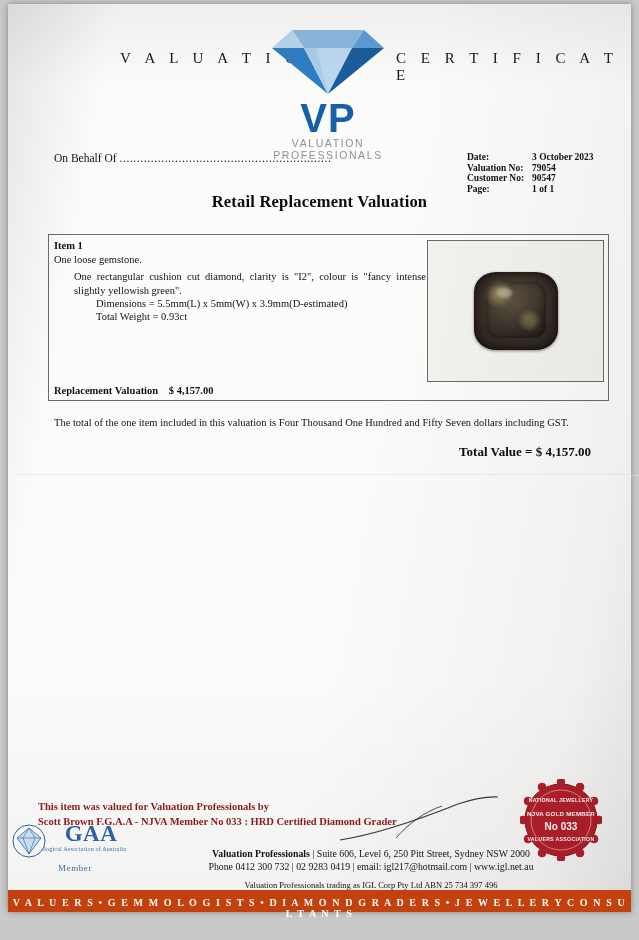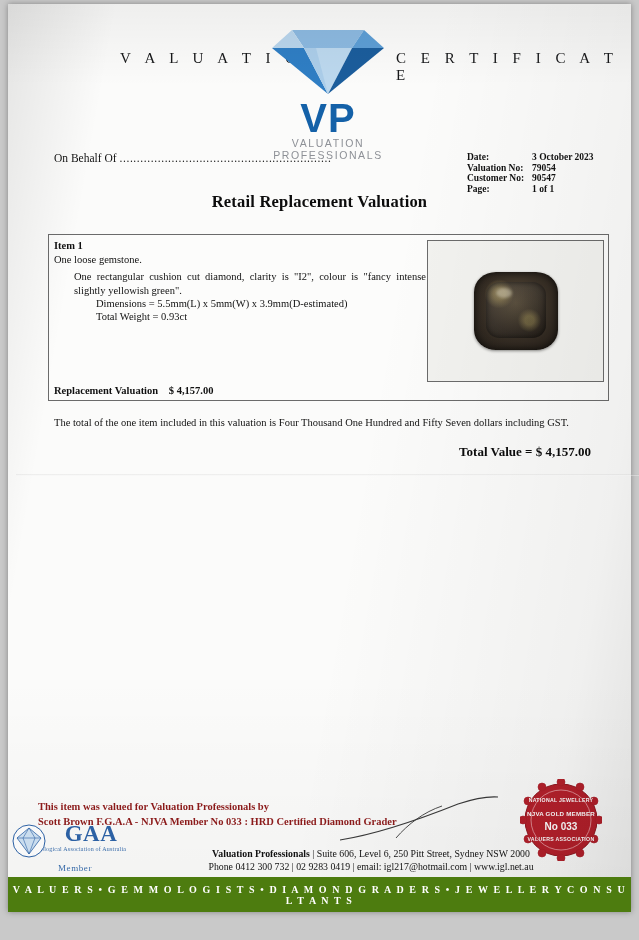--- a/index.html
+++ b/index.html
@@ -344,22 +344,22 @@
     position: absolute; left: 0; right: 0; top: 57px;
     font-size: 5.2px; color: #fff; font-weight: bold; letter-spacing: 0.3px;
     font-family: "Liberation Sans", sans-serif;
   }
 
   .bluebar {
     position: absolute;
     left: 8px;
     bottom: 28px;
     width: 623px;
-    height: 35px;
-    background: #4d7c0f;
+    height: 22px;
+    background: #c2410c;
   }
   .bluebar-text {
     position: absolute;
     left: 0; right: 0; top: 7px;
     text-align: center;
     font-family: "Liberation Serif", serif;
     font-size: 10px;
     font-weight: bold;
     color: #ffffff;
     letter-spacing: 1.6px;

